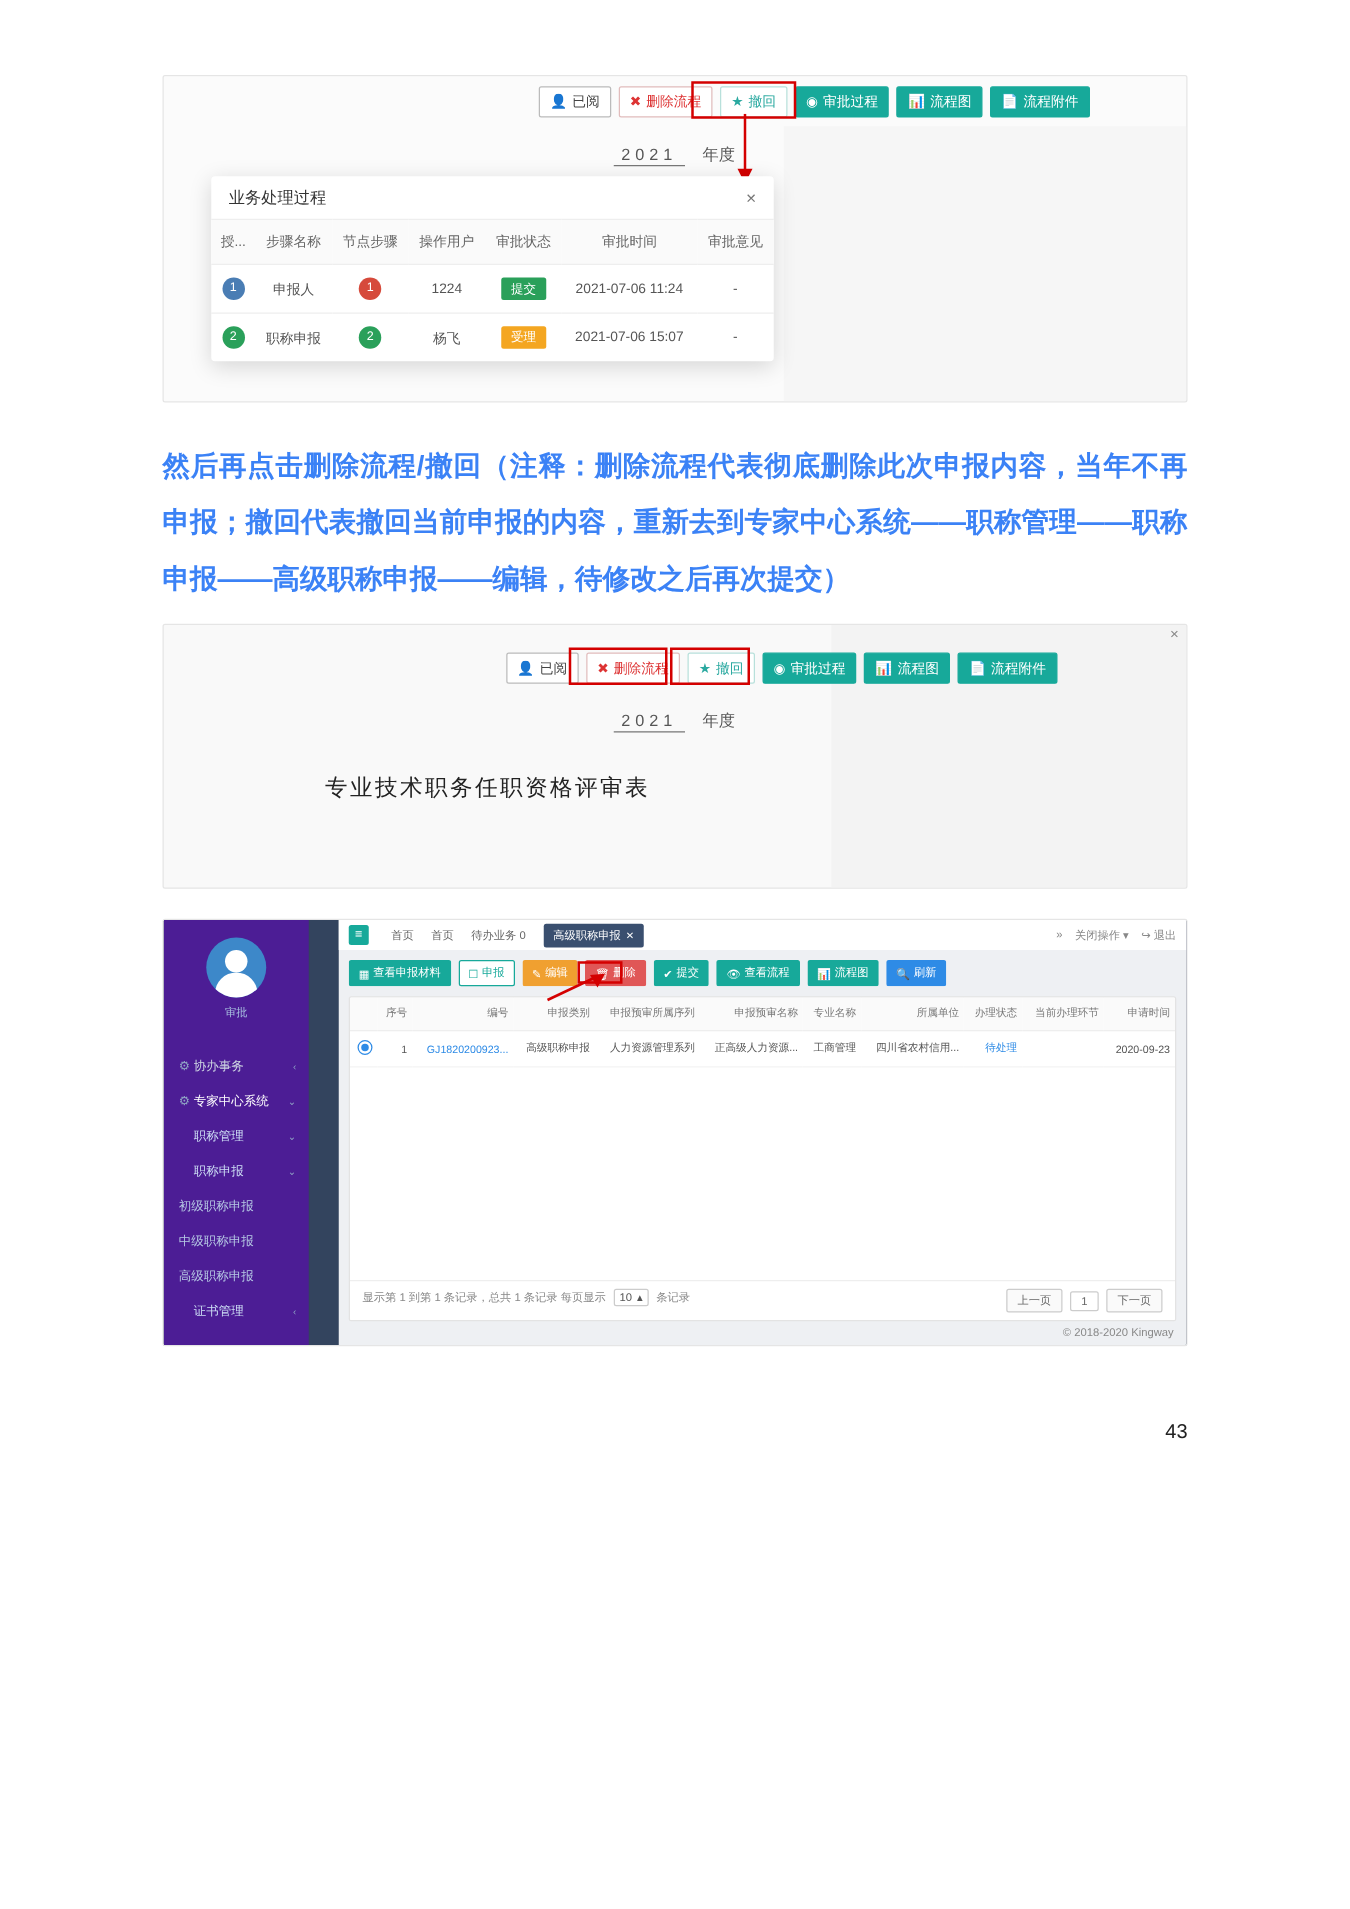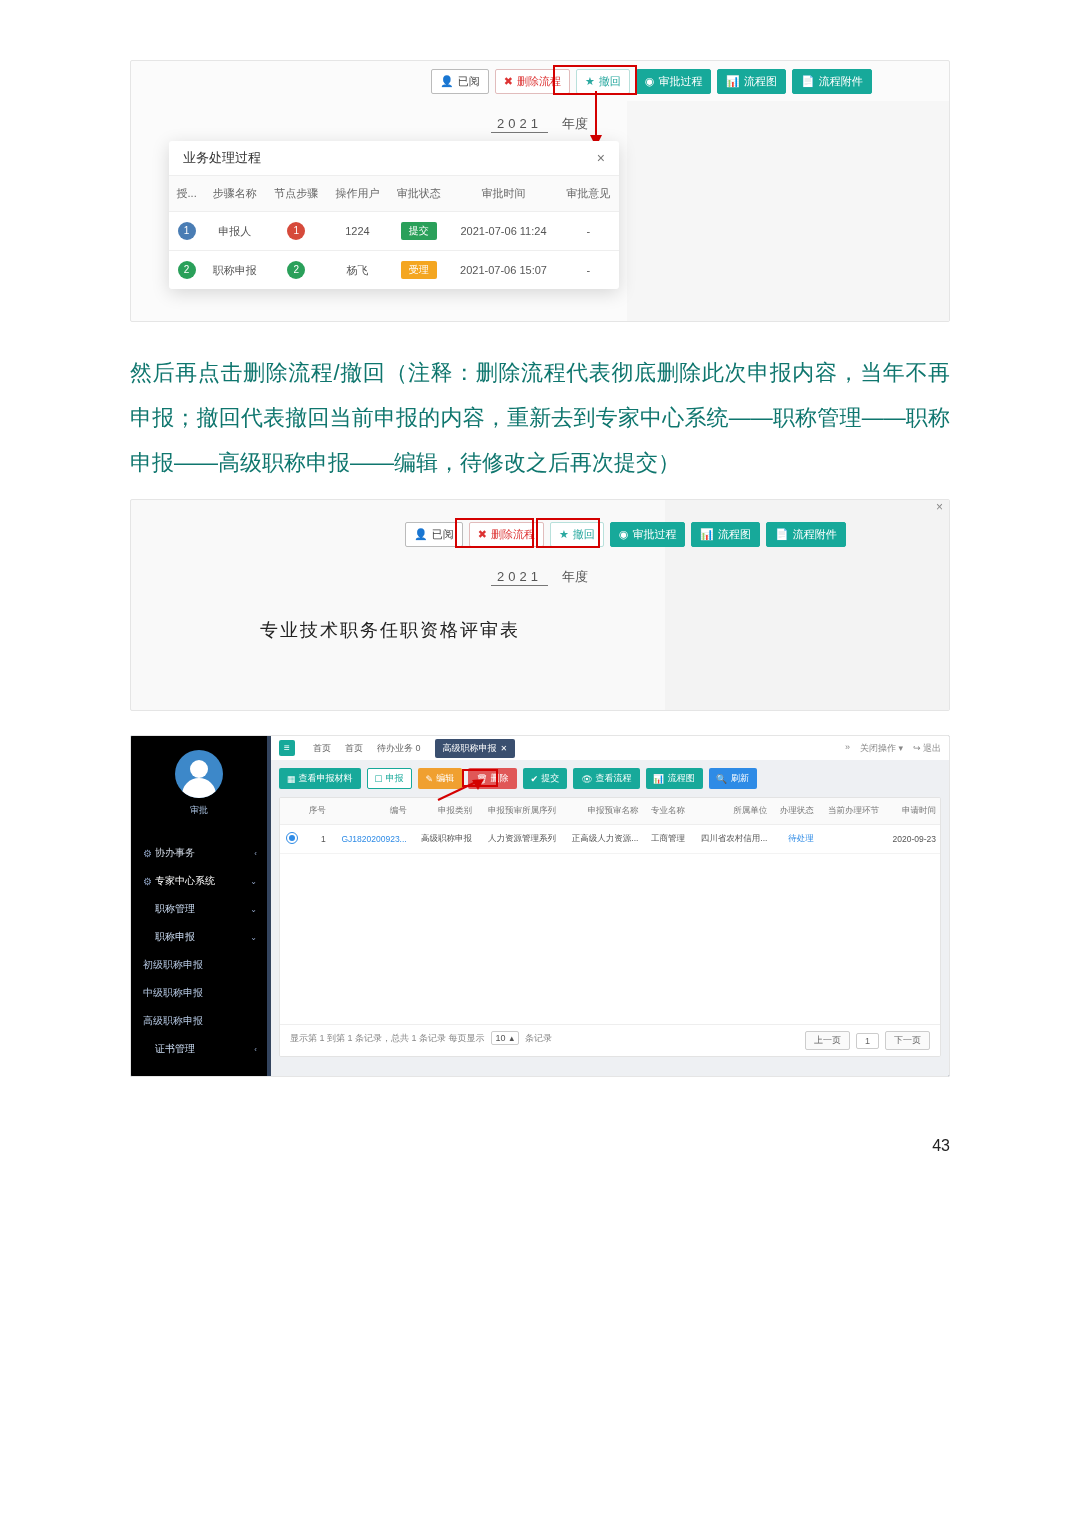--- a/index.html
+++ b/index.html
@@ -32,36 +32,36 @@
   .bdg.b2 { background:#2aa05a; }
   .bdg.br { background:#d64a3b; }
   .stbtn { display:inline-block; padding:2px 8px; border-radius:2px; color:#fff; font-size:10px; }
   .stbtn.gr { background:#2aa05a; }
   .stbtn.or { background:#f4a621;text-align:right; }
   .dash { color:#bbb; }
 
   .red-arrow { position:absolute; pointer-events:none; }
 
   
-  .para { margin:28px 130px 14px; font-size:22px; line-height:2.05; text-align:justify; color:#0f766e; }
+  .para { margin:28px 130px 14px; font-size:22px; line-height:2.05; text-align:justify; color:#3b82f6;font-weight:bold; }
 
   
   .shot2 { height:210px; background:#f9f9f9; position:relative; }
   .s2-right { position:absolute; right:0; top:0; bottom:0; width:284px; background:#f3f3f3; }
   .s2-close { position:absolute; right:6px; top:0px; font-size:12px; color:#888; }
   .s2-tbns { position:absolute; left:274px; top:22px; display:flex; gap:6px; }
   .s2-redbox1 { left:324px; top:18px; width:75px; height:26px; }
   .s2-redbox2 { left:405px; top:18px; width:60px; height:26px; }
   .s2-year { position:absolute; left:360px; top:68px; font-size:13px; color:#555; display:flex; align-items:baseline; gap:14px; }
   .s2-year .yv { border-bottom:1px solid #777; padding:0 6px 1px; letter-spacing:4px; }
   .s2-title { position:absolute; left:0; right:300px; top:118px; text-align:center; font-size:18px; font-weight:400; color:#222; letter-spacing:2px; }
 
   
   .shot3 { height:340px; background:#33445e; position:relative; margin-top:24px; }
-  .s3-side { position:absolute; left:0; top:0; bottom:0; width:136px; background:#000000; color:#cfd7e3; font-size:10px; }
+  .s3-side { position:absolute; left:0; top:0; bottom:0; width:116px; background:#4c1d95; color:#cfd7e3; font-size:10px; }
   .s3-ava-wrap { text-align:center; padding:14px 0 8px; }
   .s3-ava { width:48px; height:48px; border-radius:50%; background:#3d88c9; margin:0 auto; position:relative; overflow:hidden; }
   .s3-ava::before { content:""; position:absolute; left:50%; top:10px; width:18px; height:18px; background:#fff; border-radius:50%; transform:translateX(-50%);} 
   .s3-ava::after  { content:""; position:absolute; left:50%; top:28px; width:34px; height:28px; background:#fff; border-radius:18px 18px 0 0; transform:translateX(-50%);} 
   .s3-uname { text-align:center; font-size:9px; color:#a9c1e0; margin-top:6px; }
   .s3-menu { margin-top:14px; }
   .s3-mi { padding:7px 12px; display:flex; align-items:center; gap:6px; position:relative; }
   .s3-mi.l2 { padding-left:24px; color:#cddef5; }
   .s3-mi.l3 { color:#b6c9e4; }
   .s3-mi.sel { color:#fff; }
@@ -346,17 +346,18 @@
               </span>
             <span>条记录</span>
           </span>
           <span class="seg">
             <span class="s3-pagebtn">上一页</span>
             <span class="s3-pagebtn" style="background:#fff">1</span>
             <span class="s3-pagebtn">下一页</span>
           </span>
         </div>
       </div>
+      <div class="s3-copyright">© 2018-2020 Kingway</div>
     </div>
   </div>
 
   <div class="pagenum">43</div>
 </div>
 
 </body></html>

